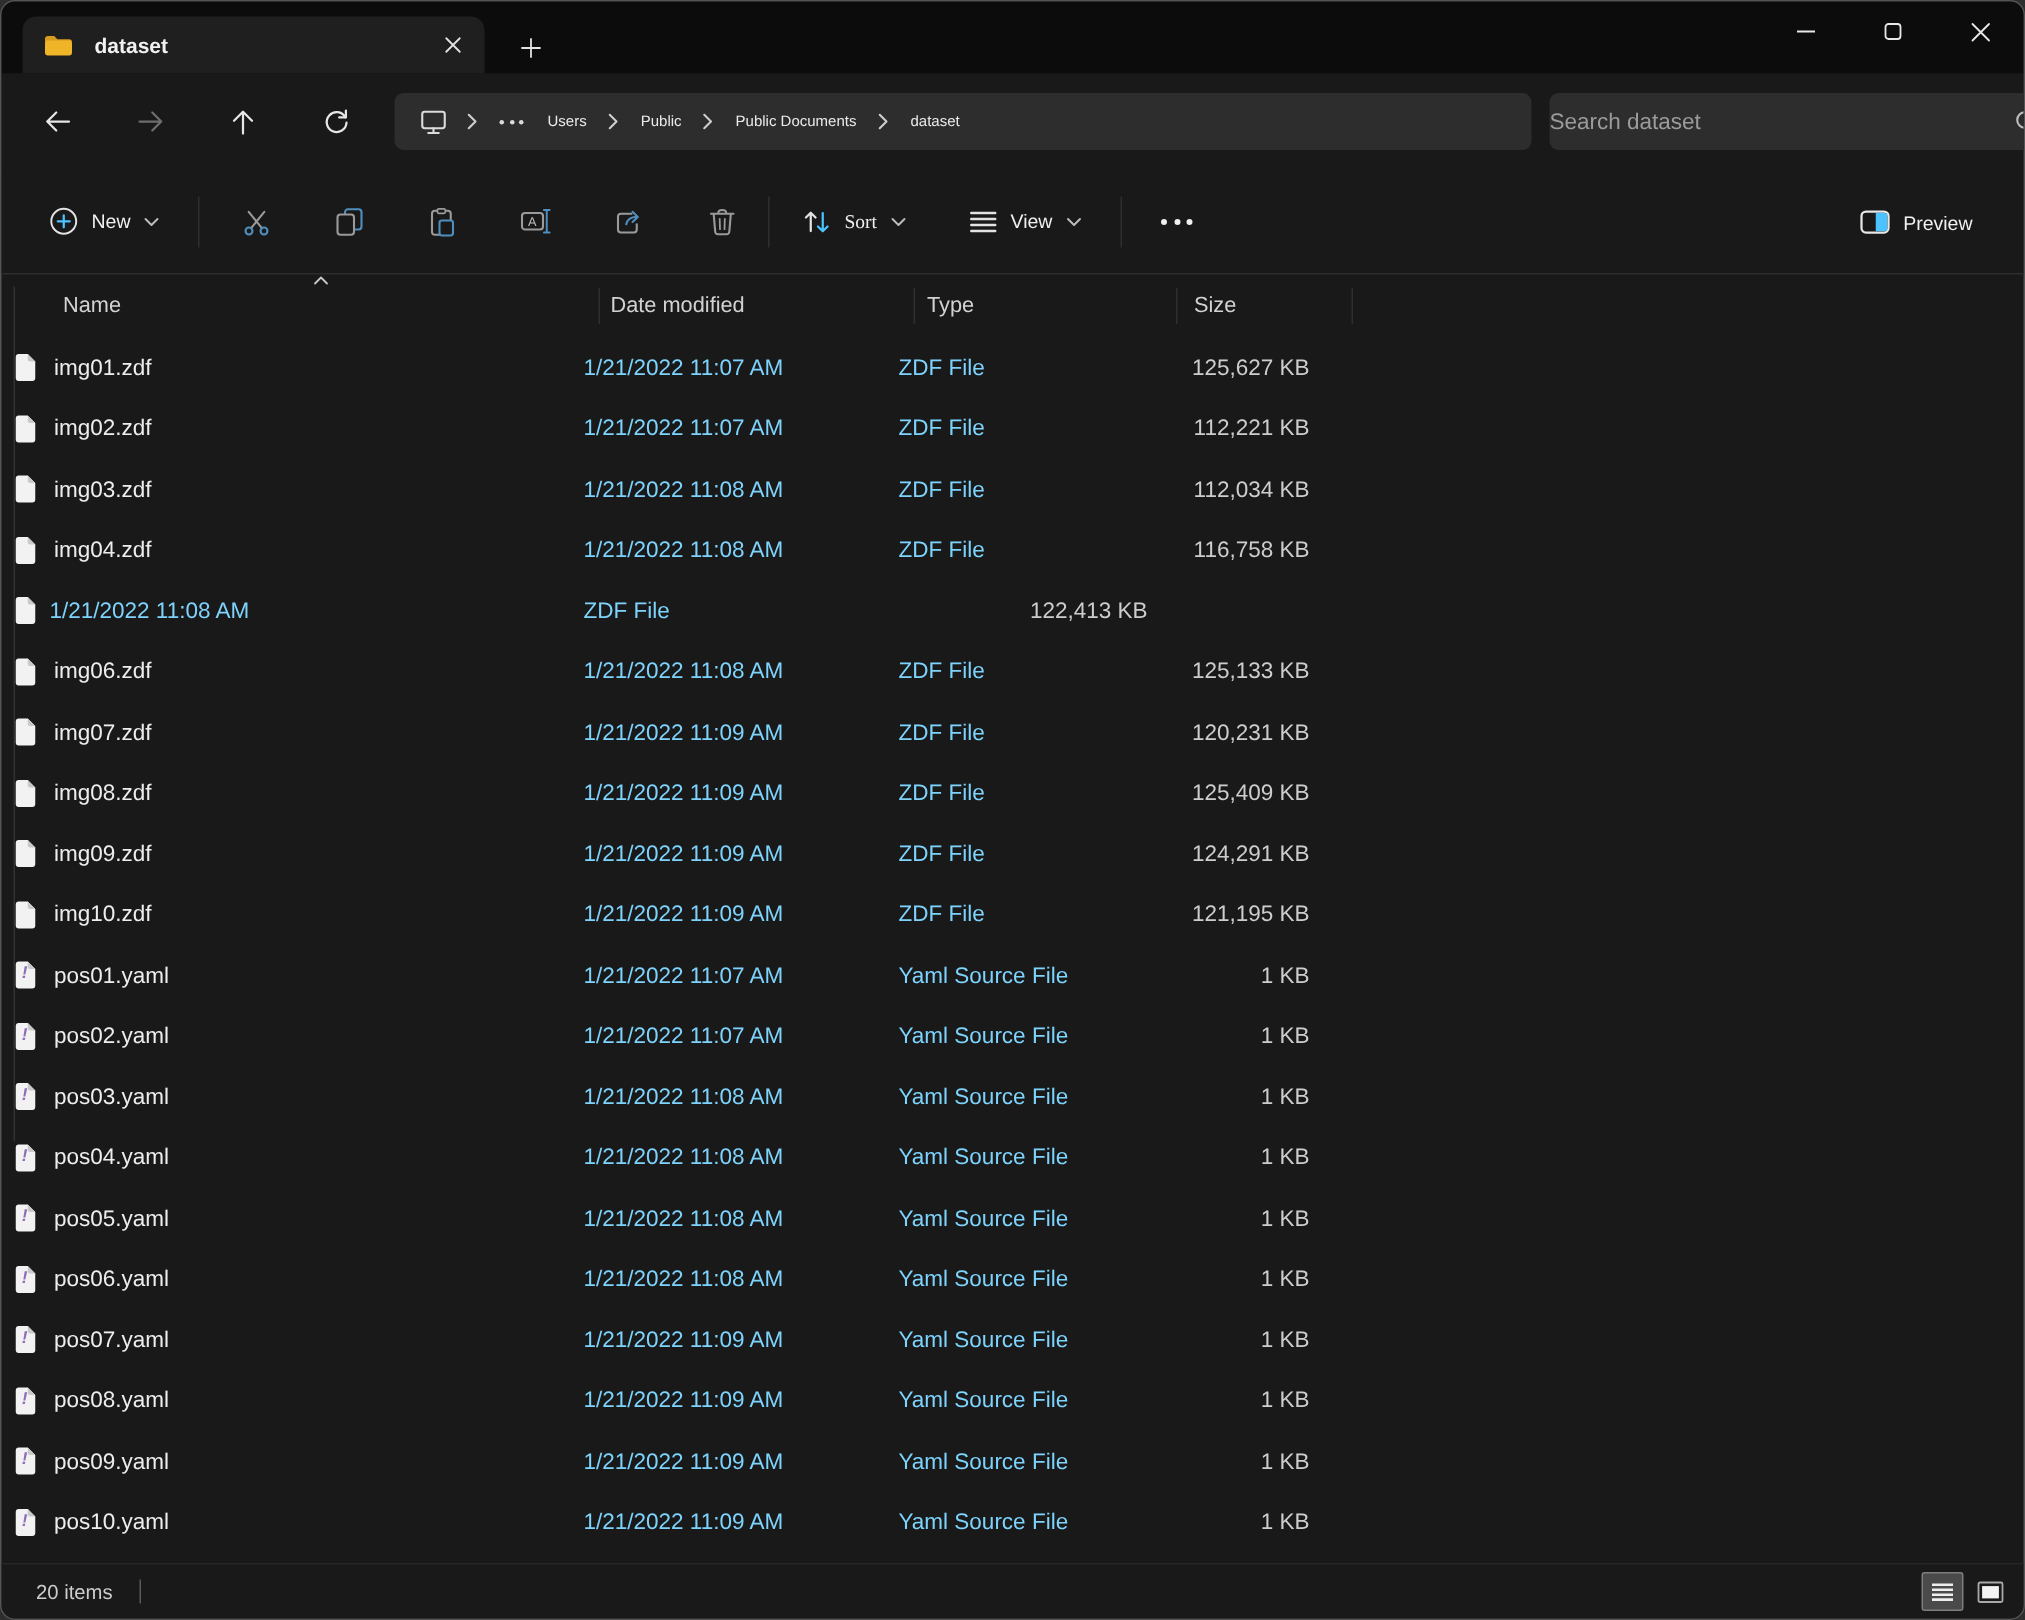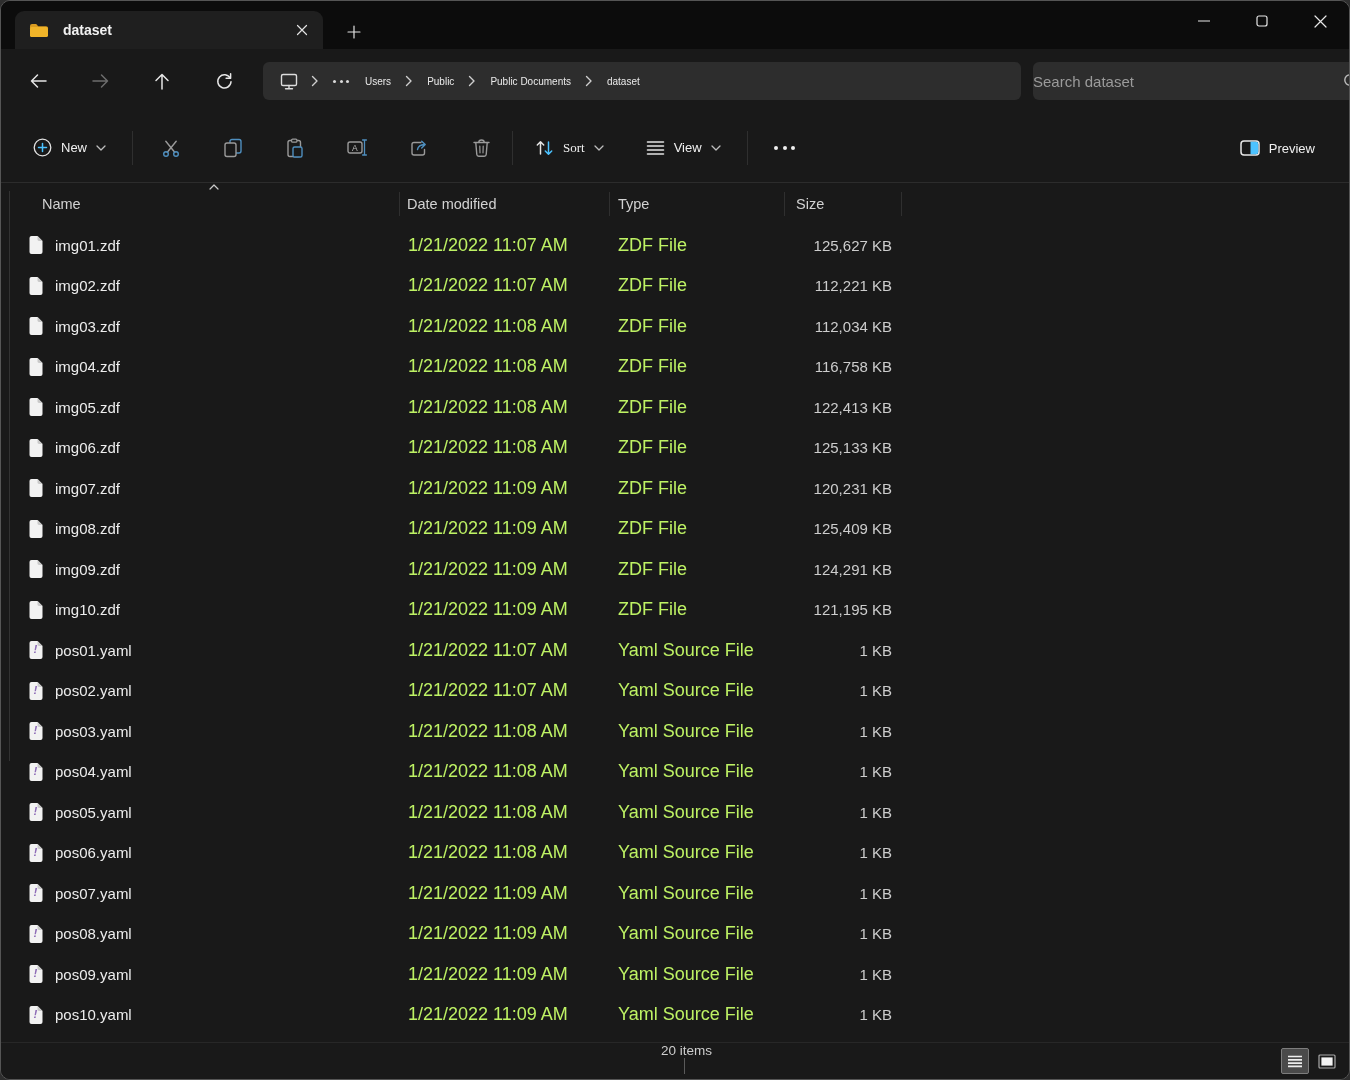--- a/index.html
+++ b/index.html
@@ -61,31 +61,31 @@
   
   .content { position:relative; }
   .pane-splitter { position:absolute; left:8px; top:8px; width:1px; height:570px; background:#323232; }
   .table-header { position:relative; height:42px; }
   .th { position:absolute; top:0; height:42px; display:flex; align-items:center;
         color:#d2d2d2; font-size:14.5px; }
   .th-sep { position:absolute; top:9px; width:1px; height:24px; background:#2f2f2f; }
   .sort-caret { position:absolute; top:1px; left:208px; }
   .file-list { }
   .file-row { display:grid; grid-template-columns:32px 356px 210px 166px 108px 1fr;
-              height:40.5px; align-items:center; padding-left:19px; }
+              height:40.5px; align-items:center; }
   .cell-icon { position:relative; width:16px; height:20px; justify-self:center; }
   .cell-icon .glyph { position:absolute; left:0; top:3px; width:15px; text-align:center;
                       color:#8f6db8; font-size:11.5px; font-weight:800; font-style:italic; }
   .cell-name { color:#ededed; font-size:15px; padding-left:3px; }
-  .cell-dim  { color:#bef264; font-size:18px; }
+  .cell-dim  { color:#7dd3fc; font-size:15px; }
   .cell-size { color:#cdcdcd; font-size:15px; text-align:right; }
 
   
   .statusbar { position:absolute; left:0; right:0; bottom:0; height:37px; background:#191919;
-               border-top:1px solid #272727; display:flex; align-items:center;flex-direction:column; }
+               border-top:1px solid #272727; display:flex; align-items:center; }
   .status-count { margin-left:23px; color:#cdcdcd; font-size:13.5px; }
   .status-sep { width:1px; height:16px; background:#5a5a5a; margin-left:18px; }
   .view-toggles { position:absolute; right:8px; top:5px; display:flex; gap:4px; }
   .vt-btn { width:28px; height:26px; display:flex; align-items:center; justify-content:center;
             border-radius:2px; }
   .vt-btn.selected { background:#4a4a4a; border:1px solid #7d7d7d; }
   svg { display:block; }
 </style>
 </head>
 <body>
@@ -379,21 +379,20 @@
   </div>
 
   <div class="file-row">
     <span class="cell-icon">
       <svg width="16" height="20" viewBox="0 0 16 20">
         <path d="M1.5 3 Q1.5 1 3.5 1 H9.5 L14.5 6 V17 Q14.5 19 12.5 19 H3.5 Q1.5 19 1.5 17 Z" fill="#f2f2f2"></path>
         <path d="M9.5 1 V4.6 Q9.5 6 11 6 H14.5 Z" fill="#c9c9c9"></path>
       </svg>
       <span class="glyph"></span>
     </span>
-    <span class="cell-name">img05.zdf</span>
     <span class="cell-dim">1/21/2022 11:08 AM</span>
     <span class="cell-dim">ZDF File</span>
     <span class="cell-size">122,413 KB</span>
   </div>
 
   <div class="file-row">
     <span class="cell-icon">
       <svg width="16" height="20" viewBox="0 0 16 20">
         <path d="M1.5 3 Q1.5 1 3.5 1 H9.5 L14.5 6 V17 Q14.5 19 12.5 19 H3.5 Q1.5 19 1.5 17 Z" fill="#f2f2f2"></path>
         <path d="M9.5 1 V4.6 Q9.5 6 11 6 H14.5 Z" fill="#c9c9c9"></path>

